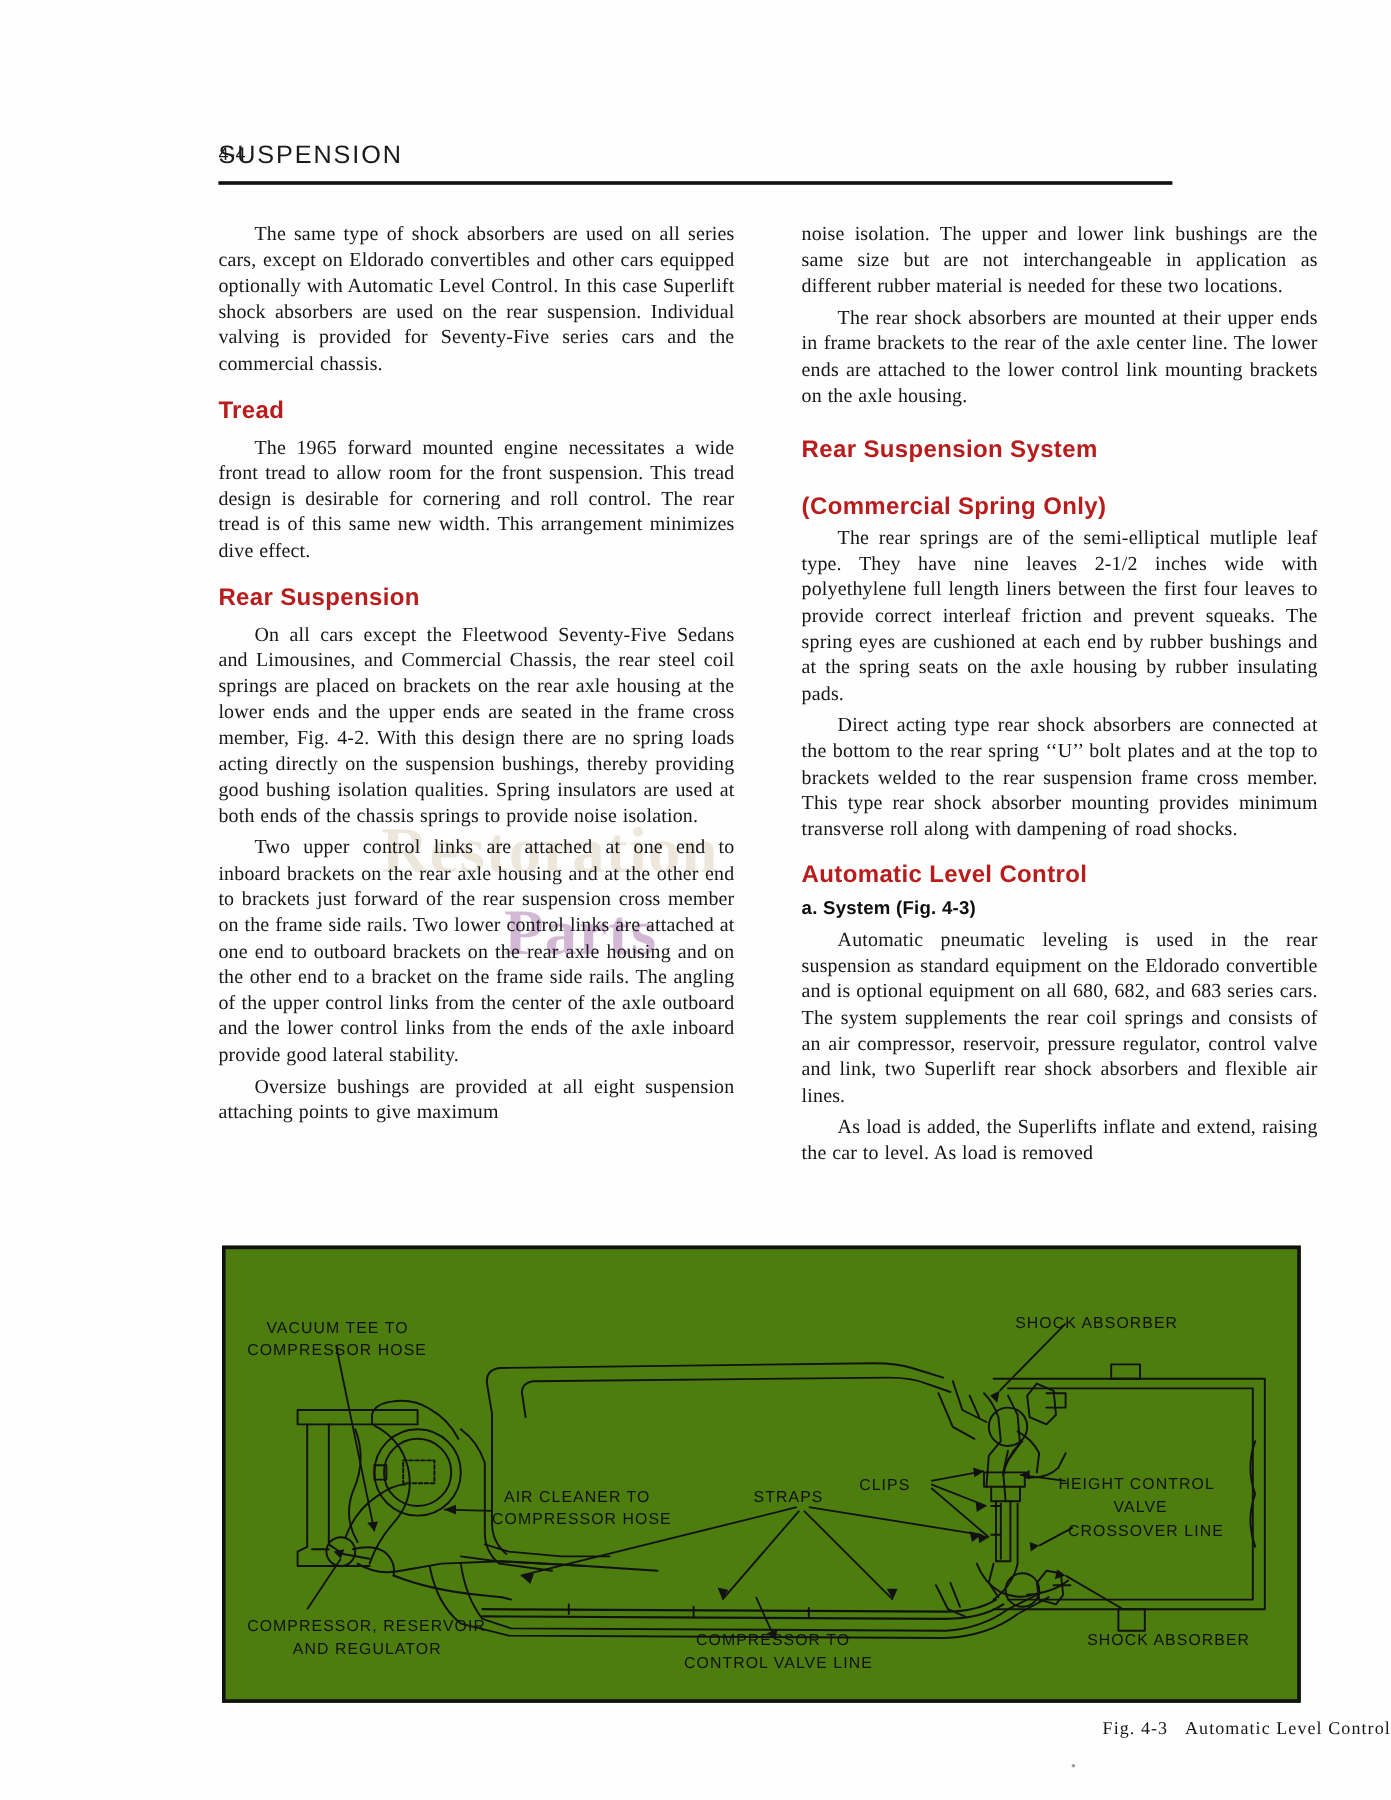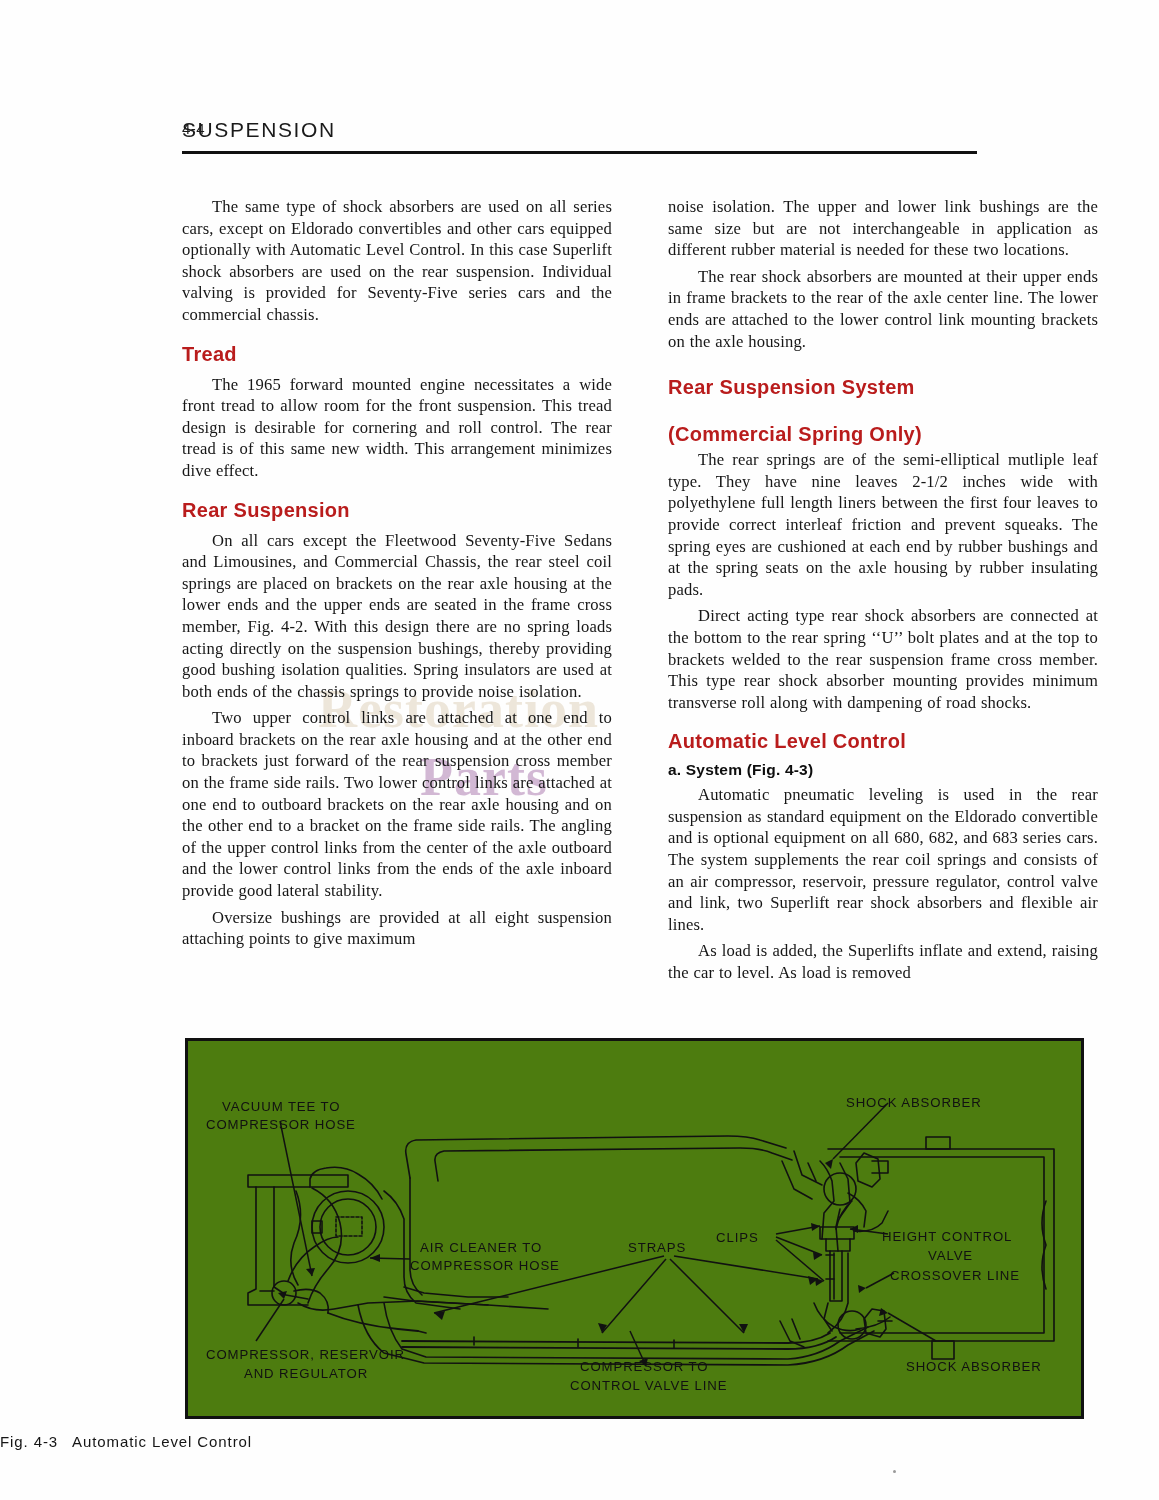--- a/index.html
+++ b/index.html
@@ -90,21 +90,21 @@
     left: 0;
     right: 0;
     top: 33px;
     height: 3px;
     background: #111;
   }
 
   
   .col {
     position: absolute;
-    top: 196px;
+    top: 184px;
     width: 430px;
     z-index: 2;
   }
   .col-left  { left: 182px; }
   .col-right { left: 668px; }
 
   p.body {
     margin: 0 0 0 0;
     font-size: 16.6px;
     line-height: 21.6px;
@@ -148,22 +148,22 @@
     z-index: 3;
     overflow: hidden;
   }
   .figure-svg { display: block; width: 100%; height: 100%; }
 
   .fig-caption {
     position: absolute;
     left: 0;
     right: 0;
     top: 1433px;
-    text-align: left;
-    font-family: Liberation Sans, sans-serif;
+    text-align: right;
+    font-family: Liberation Serif, serif;
     font-size: 15px;
     letter-spacing: 0.9px;
     color: #151515;
     z-index: 3;
   }
   .fig-caption .num { margin-right: 14px; }
 
   .speck {
     position: absolute;
     left: 893px;

